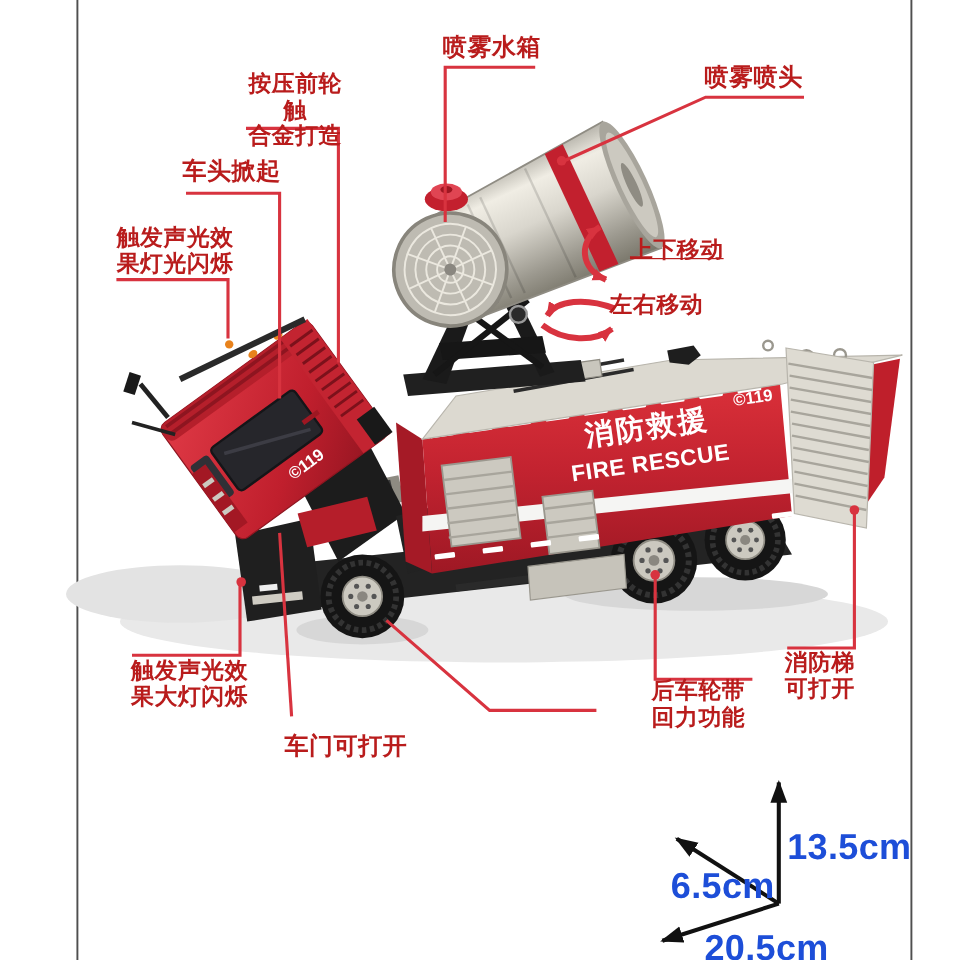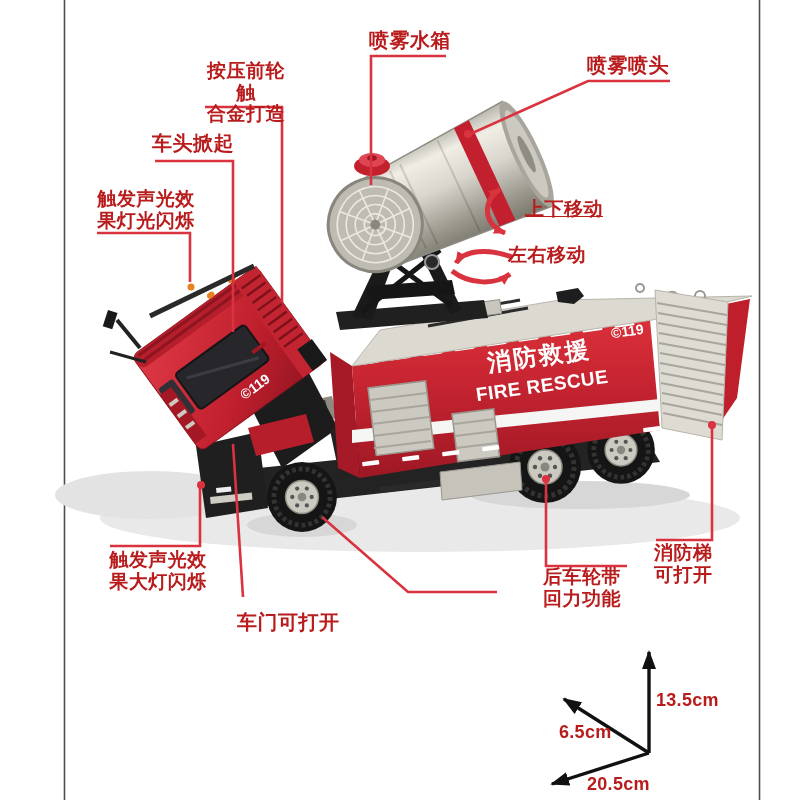--- a/index.html
+++ b/index.html
@@ -15,21 +15,21 @@
   .c-cab-shell{left:199px;top:60px;width:94px;}
   .c-cab-lift{left:152px;top:132px;}
   .c-cab-sound{left:89px;top:188px;width:114px;}
   .c-updown{left:525px;top:198px;text-decoration:underline;}
   .c-leftright{left:508px;top:244px;}
   .c-headlight{left:101px;top:549px;width:114px;}
   .c-door{left:237px;top:595px;margin-top:16px;}
   .c-frontwheel{left:402px;top:596px;width:108px;}
   .c-rearwheel{left:543px;top:566px;}
   .c-ladder{left:654px;top:542px;}
-  .dim{position:absolute;font-weight:700;color:#b91c1c;font-size:18px;letter-spacing:0.3px;}
+  .dim{position:absolute;font-weight:700;color:#1d4ed8;font-size:30px;letter-spacing:0.3px;}
   .d-height{left:656px;top:690px;}
   .d-width{left:559px;top:722px;}
   .d-length{left:587px;top:774px;}
 </style>
 </head>
 <body>
 
 <div id="stage">
 
   <svg id="scene" width="800" height="800" viewBox="0 0 800 800">

